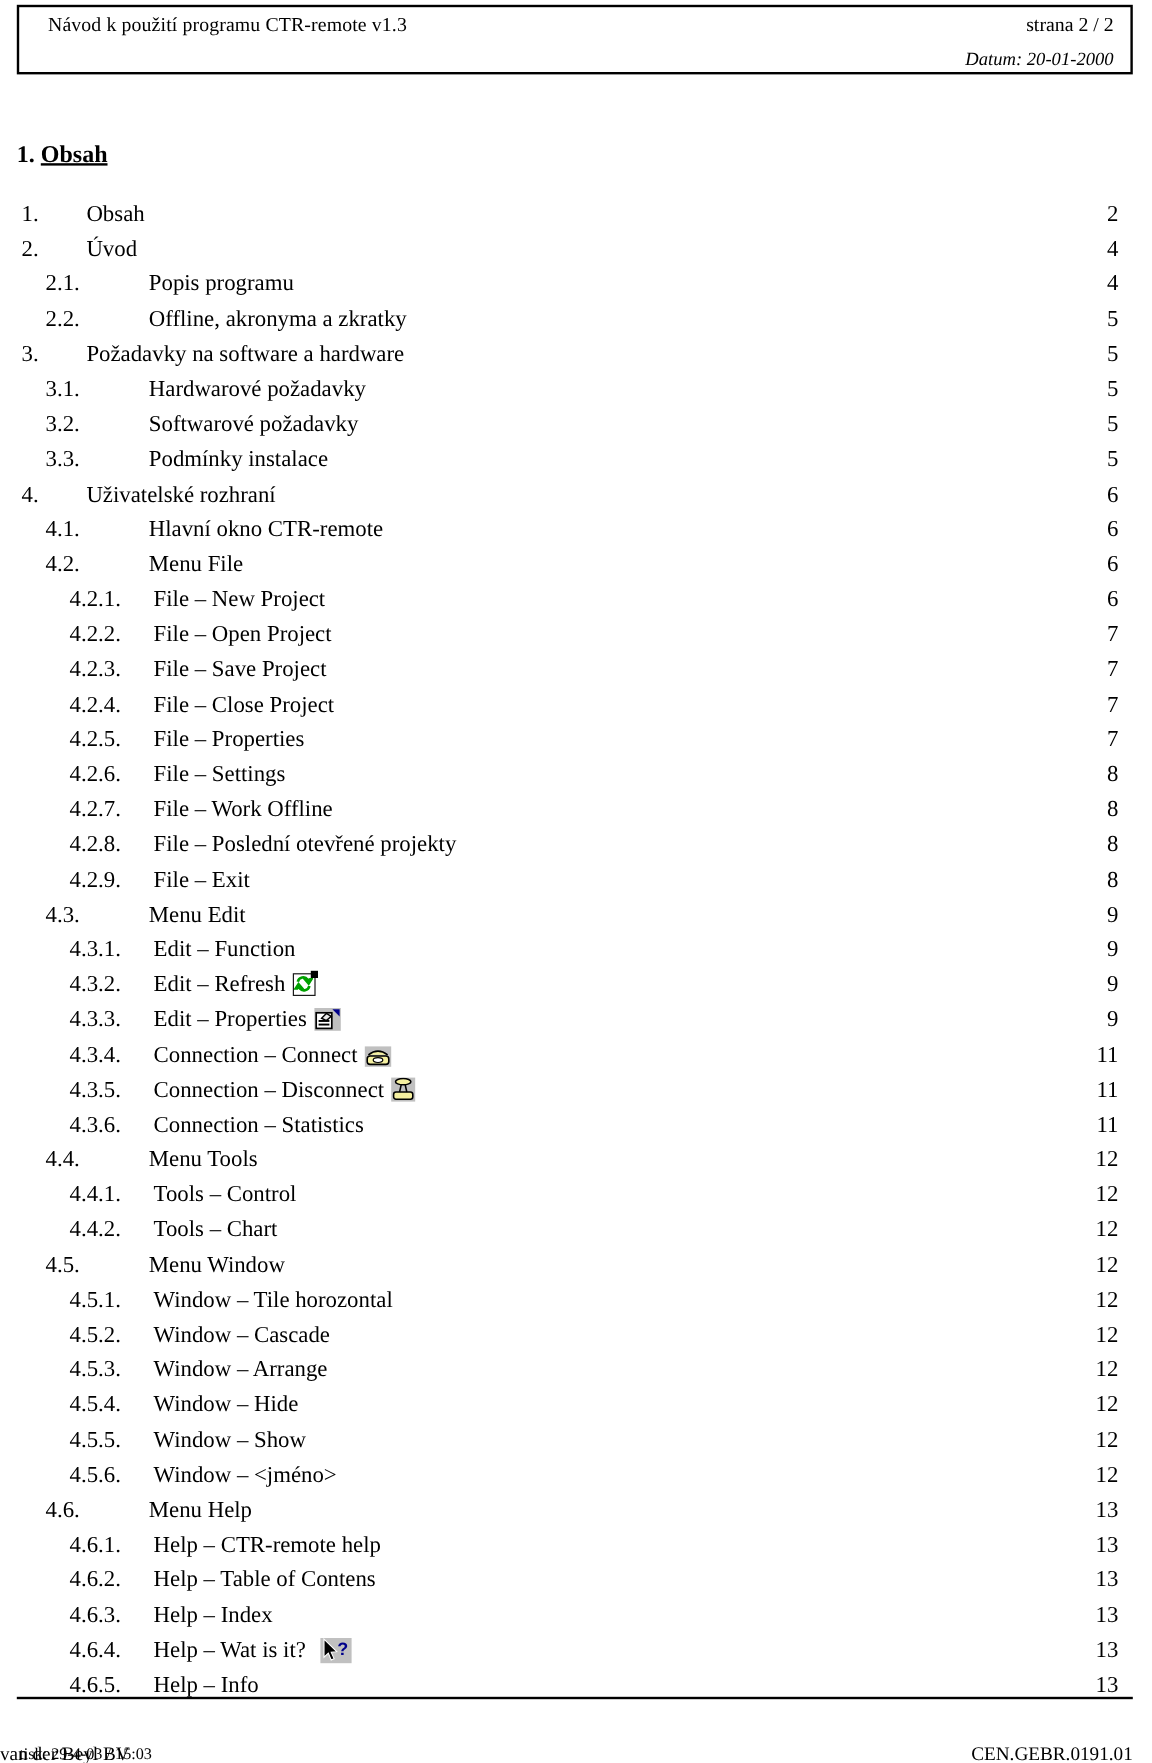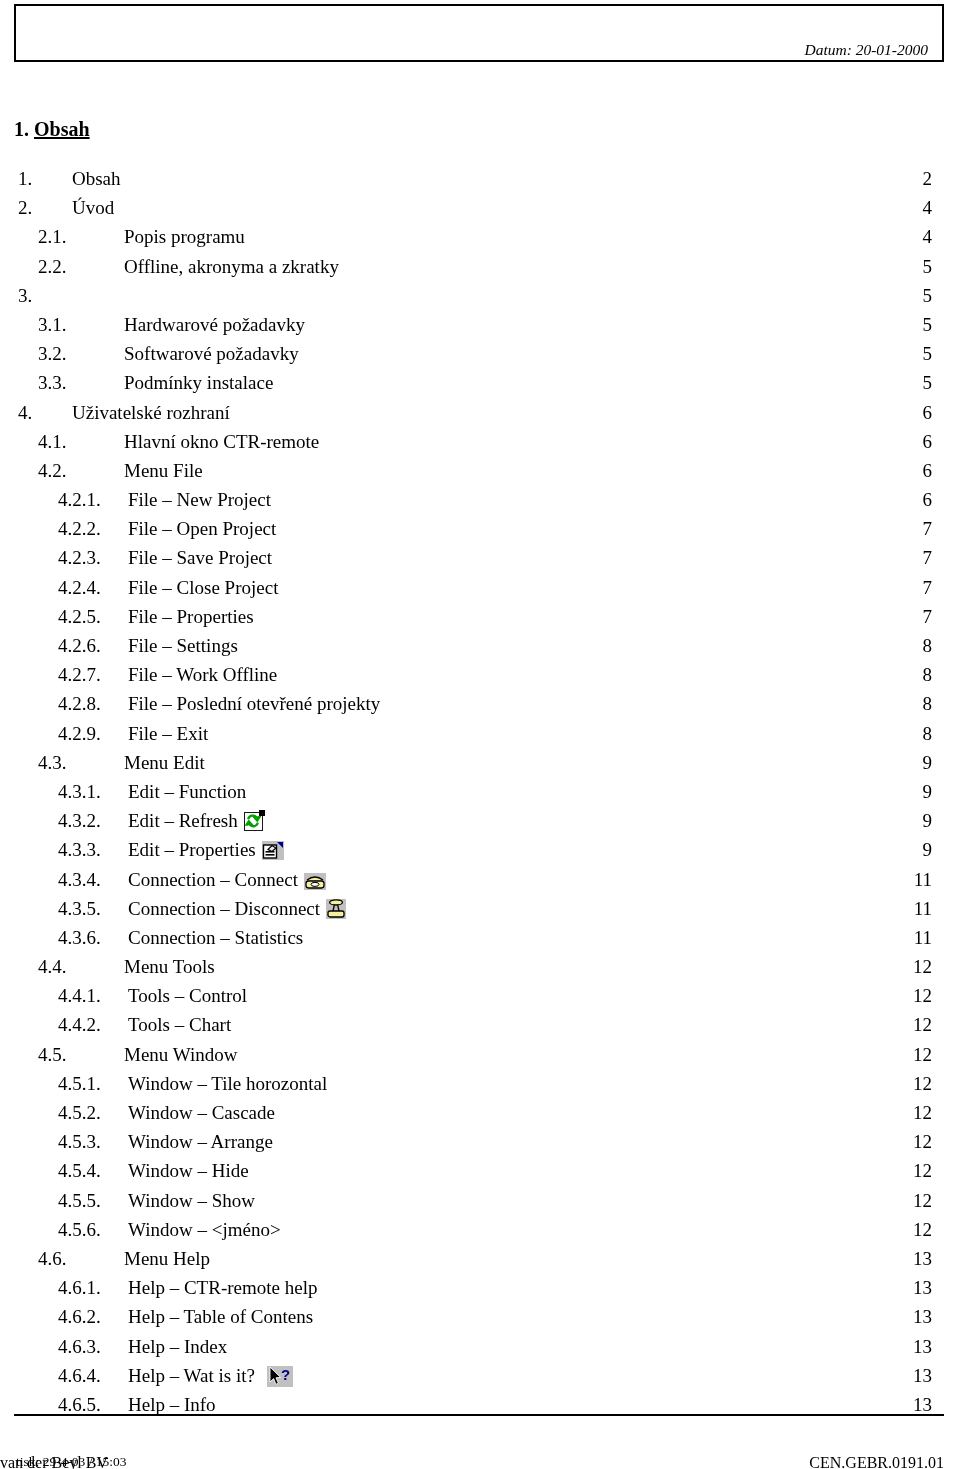--- a/index.html
+++ b/index.html
@@ -199,20 +199,24 @@
     width: 960px;
     text-align: center;
     font-size: 16.5px;
     white-space: nowrap;
   }
 </style>
 </head>
 <body>
 
 <div id="header-box">
+  <div class="hdr-row" id="hdr-row-1">
+    <span class="hdr-left" id="hdr-title">Návod k použití programu CTR-remote v1.3</span>
+    <span class="hdr-right" id="hdr-page">strana  2 / 2</span>
+  </div>
   <div class="hdr-row" id="hdr-row-2">
     <span class="hdr-right" id="hdr-date">Datum:  20-01-2000</span>
   </div>
 </div>
 
 <div id="toc-heading">
   <span class="num">1. </span><span class="ttl">Obsah</span>
 </div>
 
 <div id="toc-list">
@@ -231,20 +235,21 @@
       <span class="toc-text"><span>Popis programu</span></span>
       <span class="toc-page">4</span>
     </div>
     <div class="toc-row lvl2">
       <span class="toc-num">2.2.</span>
       <span class="toc-text"><span>Offline, akronyma a zkratky</span></span>
       <span class="toc-page">5</span>
     </div>
     <div class="toc-row lvl1">
       <span class="toc-num">3.</span>
+      <span class="toc-text"><span>Požadavky na software a hardware</span></span>
       <span class="toc-page">5</span>
     </div>
     <div class="toc-row lvl2">
       <span class="toc-num">3.1.</span>
       <span class="toc-text"><span>Hardwarové požadavky</span></span>
       <span class="toc-page">5</span>
     </div>
     <div class="toc-row lvl2">
       <span class="toc-num">3.2.</span>
       <span class="toc-text"><span>Softwarové požadavky</span></span>

